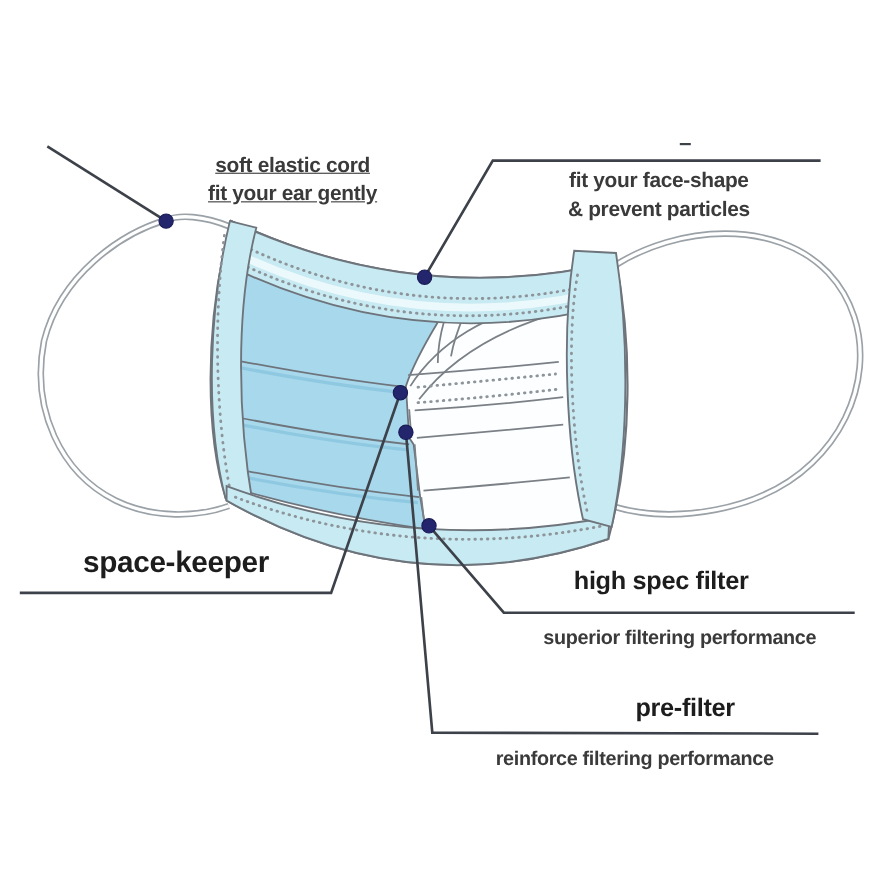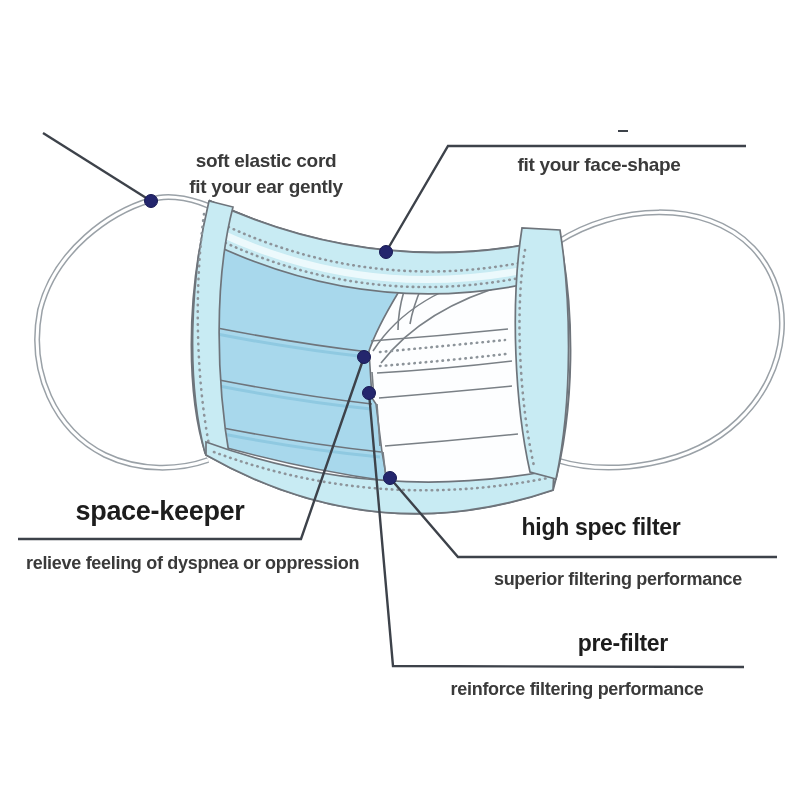--- a/index.html
+++ b/index.html
@@ -92,32 +92,32 @@
 
     <g fill="#24266d" stroke="#181a55" stroke-width="1">
       <circle cx="151" cy="201" r="6.5"></circle>
       <circle cx="386" cy="252" r="6.5"></circle>
       <circle cx="364" cy="357" r="6.5"></circle>
       <circle cx="369" cy="393" r="6.5"></circle>
       <circle cx="390" cy="478" r="6.5"></circle>
     </g>
   </svg>
 
-  <div class="txt lbl center" style="left:146px;top:148px;width:240px;">
+  <div class="txt lbl center" style="left:146px;top:138px;width:240px;text-decoration:underline;">
     <div>soft elastic cord</div>
     <div>fit your ear gently</div>
   </div>
 
   <div class="txt lbl center" style="left:479px;top:152px;width:240px;">
     <div>fit your face-shape</div>
+    <div>&amp; prevent particles</div>
   </div>
 
   <div class="txt hd-lg center" style="left:58px;top:496px;width:204px;">space-keeper</div>
   <div class="txt sub" style="left:26px;top:551px;width:360px;">
-    <div>relieve feeling of dyspnea or oppression</div>
   </div>
 
   <div class="txt hd center" style="left:471px;top:514px;width:260px;text-align:center;">high spec filter</div>
   <div class="txt sub center" style="left:478px;top:567px;width:280px;text-align:center;">superior filtering performance</div>
 
   <div class="txt hd center" style="left:428px;top:630px;width:240px;text-align:right;">pre-filter</div>
   <div class="txt sub center" style="left:437px;top:677px;width:280px;">reinforce filtering performance</div>
 
 </div>
 

